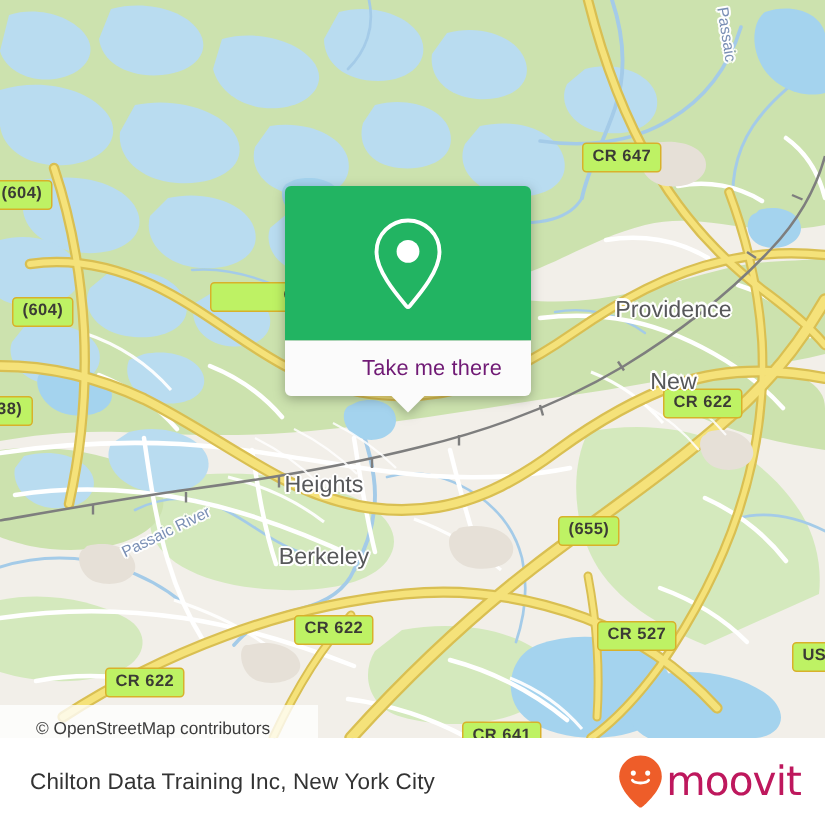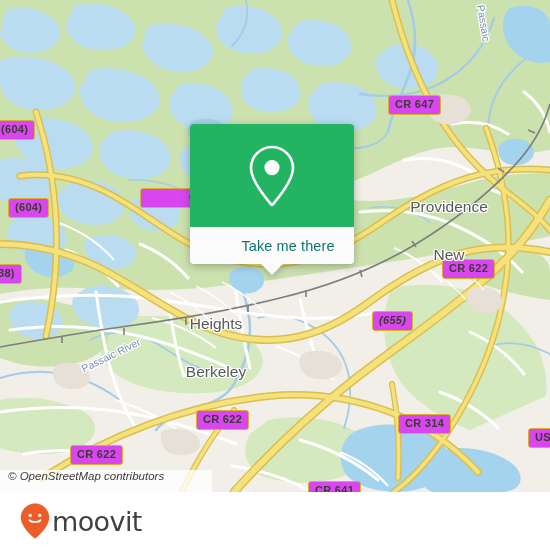--- a/index.html
+++ b/index.html
@@ -57,21 +57,21 @@
   }
   .water-label {
     font-size: 10.5px;
     color: #7a8fb5;
     font-style: normal;
   }
 
   
   .shield {
     position: absolute;
-    background: #d946ef;
+    background: #bef264;
     border: 1.5px solid #d8b12a;
     border-radius: 3px;
     color: #3b3b35;
     font-size: 11px;
     font-weight: bold;
     letter-spacing: .3px;
     line-height: 1;
     padding: 3px 6px 4px 6px;
     white-space: nowrap;
     box-sizing: border-box;
@@ -97,21 +97,21 @@
     position: relative;
     height: 37px;
     background: #fbfbfb;
     border-radius: 0 0 4px 4px;
     display: flex;
     align-items: center;
     justify-content: center;
   }
   .popup-foot-label {
     font-size: 14.5px;
-    color: #0f766e;
+    color: #701a75;
     letter-spacing: .1px;
     margin-left: 32px;
   }
   .popup-tail {
     position: absolute;
     left: 50%;
     bottom: -11px;
     margin-left: -12px;
     width: 0;
     height: 0;
@@ -122,24 +122,23 @@
 
   
   .attrib {
     position: absolute;
     left: 0;
     bottom: 0;
     height: 22px;
     min-width: 212px;
     background: rgba(255,255,255,0.78);
     display: flex;
-    align-items: flex-start;
-    padding-left: 8px;
+    align-items: flex-end;
+    padding-left: 24px;
     box-sizing: border-box;
-    font-style: italic;
   }
   .attrib span {
     font-size: 11.5px;
     color: #3c3c3c;
   }
 
   
   .footer {
     position: absolute;
     left: 0;
@@ -172,21 +171,21 @@
     letter-spacing: .1px;
     white-space: nowrap;
   }
   .moovit-logo {
     display: flex;
     align-items: center;
     gap: 2px;
   }
   .moovit-word {
     font-size: 27px;
-    color: #404040;
+    color: #be185d;
     font-weight: normal;
     letter-spacing: -.6px;
     line-height: 1;
     font-family: "DejaVu Sans", sans-serif;
   }
 </style>
 </head>
 <body>
 
 <div id="app">
@@ -388,24 +387,24 @@
       </g>
     </svg>
 
     <div>
       <div class="shield" style="left:388px; top:95px;">CR 647</div>
       <div class="shield" style="left:140px; top:188px;padding-left:48px;">CR 638</div>
       <div class="shield" style="left:-6px; top:120px;">(604)</div>
       <div class="shield" style="left:8px; top:198px;">(604)</div>
       <div class="shield" style="left:-9px; top:264px;">38)</div>
       <div class="shield" style="left:442px; top:259px;">CR 622</div>
-      <div class="shield" style="left:372px; top:311px;font-style:italic;">(655)</div>
+      <div class="shield" style="left:372px; top:344px;">(655)</div>
       <div class="shield" style="left:196px; top:410px;">CR 622</div>
       <div class="shield" style="left:70px; top:445px;">CR 622</div>
-      <div class="shield" style="left:398px; top:414px;">CR 314</div>
+      <div class="shield" style="left:398px; top:414px;">CR 527</div>
       <div class="shield" style="left:528px; top:428px;">US</div>
       <div class="shield" style="left:308px; top:481px;">CR 641</div>
     </div>
 
     <div class="map-label city-label" style="left:168px; top:284px; width:96px;">
       <div>Heights</div>
       <div>Berkeley</div>
     </div>
     <div class="map-label city-label" style="left:397px; top:167px; width:104px;">
       <div>Providence</div>
@@ -453,20 +452,21 @@
       </g>
       <g fill="#e9e9e9">
         <path d="M358,430 C386,420 418,424 438,440 C454,453 452,474 432,484
                  C408,496 372,494 352,480 C334,467 338,438 358,430 Z"></path>
         <path d="M268,420 C300,414 334,418 356,432 C372,442 372,460 356,470
                  C334,484 296,486 268,478 C246,472 240,450 250,434 Z"></path>
       </g>
     </svg>
 
     <div class="footer-inner">
+      <div class="footer-title">Chilton Data Training Inc, New York City</div>
 
       <div class="moovit-logo">
         <svg width="30" height="36" viewBox="0 0 30 36" aria-hidden="true">
           <path d="M15 0.6 C7.1 0.6 0.8 6.9 0.8 14.6 C0.8 23.6 11.8 33.2 14.1 35.1
                    C14.6 35.5 15.4 35.5 15.9 35.1 C18.2 33.2 29.2 23.6 29.2 14.6
                    C29.2 6.9 22.9 0.6 15 0.6 Z" fill="#ee5d29"></path>
           <circle cx="10.2" cy="12.4" r="1.7" fill="#ffffff"></circle>
           <circle cx="19.8" cy="12.4" r="1.7" fill="#ffffff"></circle>
           <path d="M9.6 17.2 C11.2 19.6 18.8 19.6 20.4 17.2" stroke="#ffffff" stroke-width="1.9" fill="none" stroke-linecap="round"></path>
         </svg>

